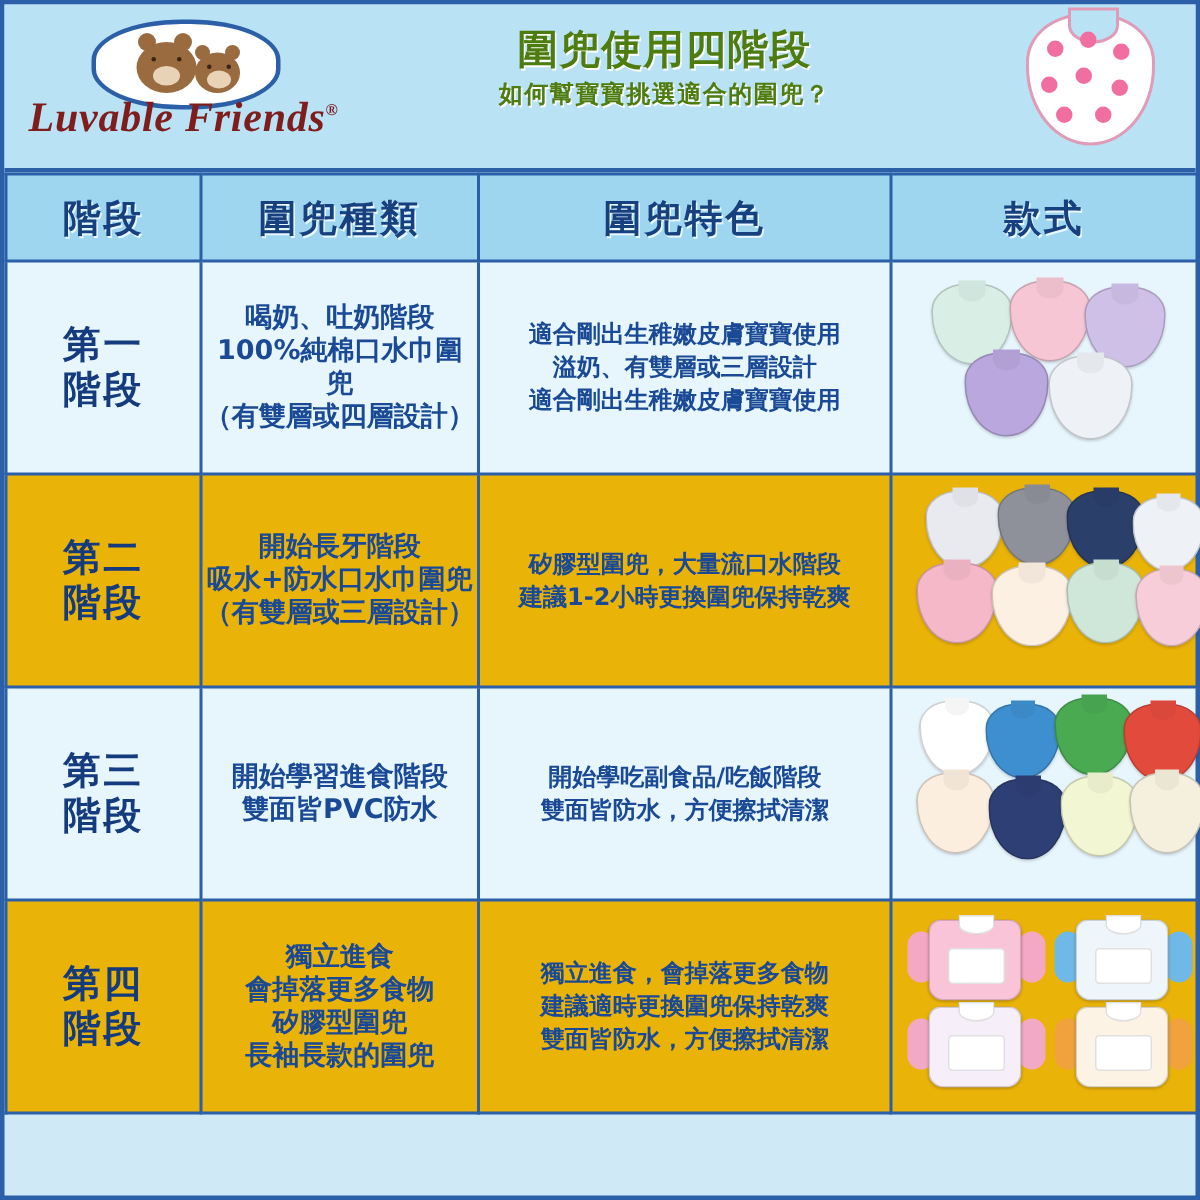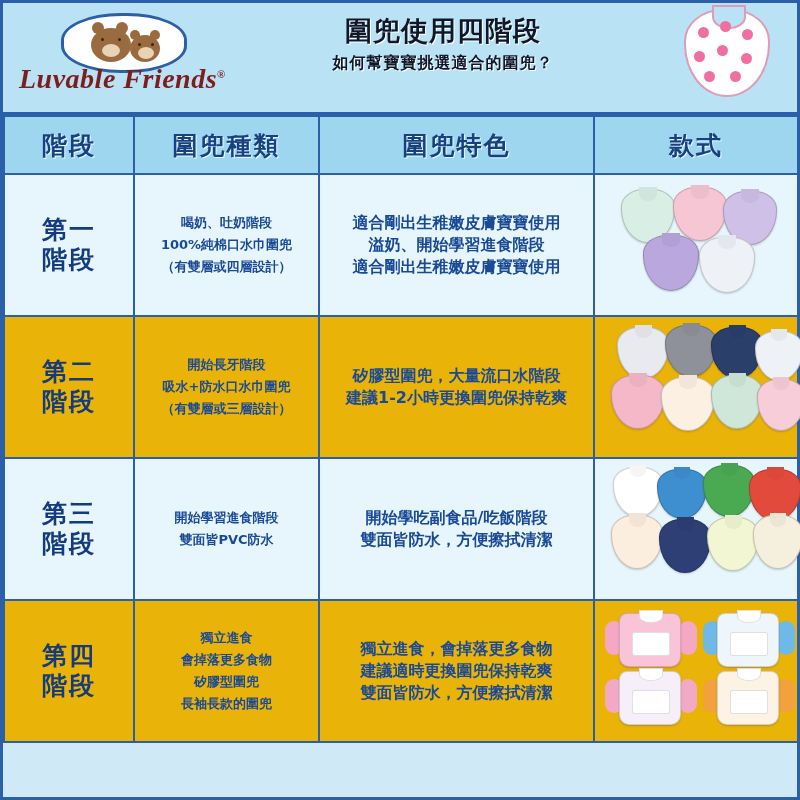--- a/index.html
+++ b/index.html
@@ -45,22 +45,22 @@
     font-family:"Liberation Serif", serif;
     font-weight:bold;font-style:italic;
     font-size:28px;color:#7f1d1d;letter-spacing:.5px;
     white-space:nowrap;
   }
   .logo-reg{font-size:11px;vertical-align:super;}
   .title-wrap{
     position:absolute;left:250px;top:14px;width:380px;text-align:center;
   }
   .title1,.title2{
-    font-family:Liberation Mono, monospace;
-    font-weight:bold;color:#0f172a;
+    font-family:Liberation Serif, serif;
+    font-weight:bold;color:#4d7c0f;
     text-shadow:1px 1px 0 #ffffff;
     letter-spacing:1px;
   }
   .title1{font-size:27px;line-height:32px;}
   .title2{font-size:16px;line-height:30px;}
   .header-bib{
     position:absolute;right:22px;top:6px;width:96px;height:100px;
   }
   
   .bib{
@@ -100,21 +100,21 @@
   tbody tr.odd  td{background:#e7f5fd;}
   tbody tr.even td{background:#eab308;}
   td.stage{
     font-family:"DejaVu Sans", sans-serif;
     font-weight:bold;font-size:25px;line-height:30px;letter-spacing:2px;
     color:#143b7d;
   }
   td.kind,td.feature{
     font-family:"DejaVu Sans", sans-serif;
     font-weight:bold;
-    font-size:13px;line-height:22px;color:#1a4a95;
+    font-size:18px;line-height:22px;color:#1a4a95;
   }
   td.feature{font-size:16px;}
   td.pics{padding:4px;}
   .pic-area{position:relative;width:100%;height:132px;}
   
   .sbib{
     position:absolute;
     border-radius:44% 44% 52% 52% / 34% 34% 66% 66%;
     border:1px solid rgba(0,0,0,.18);
     box-shadow:0 1px 2px rgba(0,0,0,.18);
@@ -219,21 +219,21 @@
           <div>第一</div>
           <div>階段</div>
         </td>
         <td class="kind">
           <div>喝奶、吐奶階段</div>
           <div>100%純棉口水巾圍兜</div>
           <div>（有雙層或四層設計）</div>
         </td>
         <td class="feature">
           <div>適合剛出生稚嫩皮膚寶寶使用</div>
-          <div>溢奶、開始學習進食階段</div>
+          <div>溢奶、有雙層或三層設計</div>
           <div>適合剛出生稚嫩皮膚寶寶使用</div>
         </td>
         <td class="pics">
           <div class="pic-area">
             <div class="sbib" style="left:22px;top:10px;width:52px;height:52px;background:#d9efe6;"></div>
             <div class="sbib" style="left:74px;top:8px;width:52px;height:52px;background:#f6c6d4;"></div>
             <div class="sbib" style="left:124px;top:12px;width:52px;height:52px;background:#cfc0e8;"></div>
             <div class="sbib dots" style="left:44px;top:56px;width:54px;height:54px;background:#b9a7dd;"></div>
             <div class="sbib" style="left:100px;top:58px;width:54px;height:54px;background:#eef2f6;"></div>
           </div>

